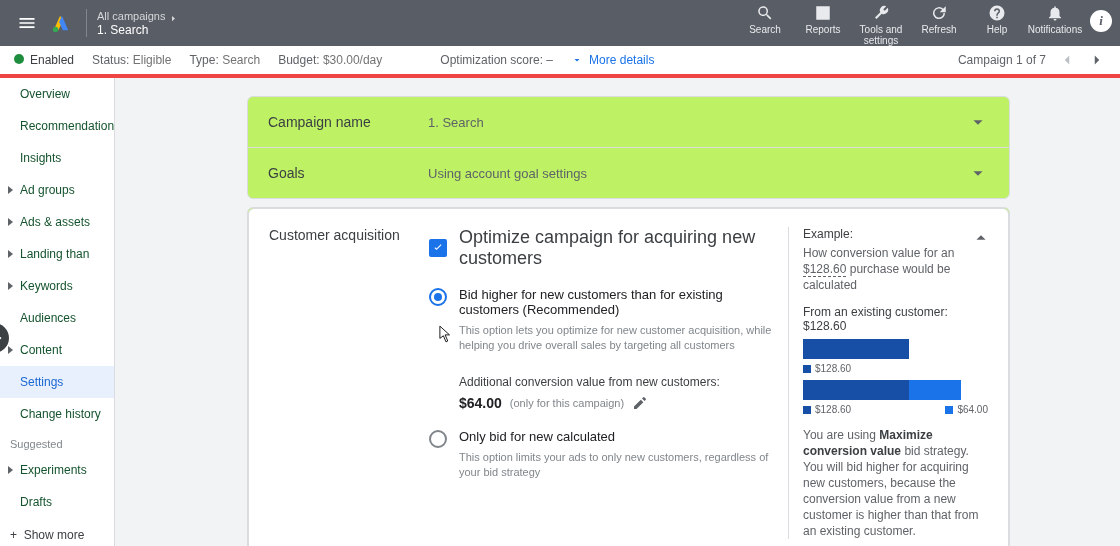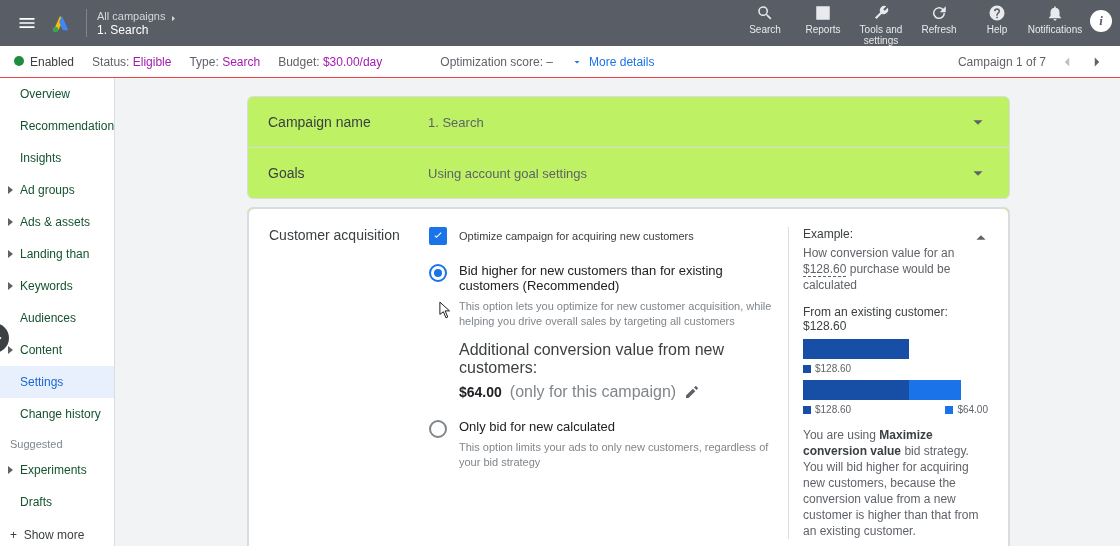--- a/index.html
+++ b/index.html
@@ -13,23 +13,23 @@
   .divider-v { width: 1px; height: 28px; background: rgba(255,255,255,0.25); margin: 0 10px; }
   .breadcrumbs { display: flex; flex-direction: column; font-size: 11px; line-height: 14px; }
   .breadcrumbs .bc1 { color: #d6d7d9; display:flex; align-items:flex-end; gap:4px; }
   .breadcrumbs .bc2 { color: #fff; font-size: 12px; font-weight: 500; }
   .top-tools { margin-left: auto; display: flex; align-items: flex-start; gap: 0; height:100%; padding-top:4px; }
   .tool { display: flex; flex-direction: column; align-items: center; justify-content: flex-start; font-size: 10px; color: #e8eaed; width: 58px; cursor: pointer; line-height: 11px; text-align:center; gap:2px; }
   .tool svg { width: 18px; height: 18px; fill: #e8eaed; }
   .info-circle { width: 22px; height: 22px; border-radius: 50%; background: #fff; display:flex; align-items:center; justify-content:center; font-weight:bold; font-style: italic; font-family: Georgia, serif; color:#595d65; margin-left:6px; margin-top:6px; cursor:pointer; }
 
   
-  .status-bar { height: 32px; border-bottom: 1px solid #ef4444; display: flex; align-items: center; padding: 0 14px; font-size: 12px; gap: 18px; }
+  .status-bar { height: 32px; border-bottom: 4px solid #ef4444; display: flex; align-items: center; padding: 0 14px; font-size: 12px; gap: 18px; }
   .status-dot { width: 10px; height: 10px; background: #1e8e3e; border-radius: 50%; display:inline-block; margin-right:6px; }
-  .status-bar b { font-weight: 500; color:#a21caf; }
+  .status-bar b { font-weight: 500; color:#737373; }
   .status-item { color:#5f6368; }
   .more-details { color: #1a73e8; cursor:pointer; display:flex; align-items:center; gap:6px; }
   .status-right { margin-left:auto; display:flex; align-items:center; gap:12px; color:#5f6368; }
   .nav-arrow { width:18px; height:18px; fill:#5f6368; cursor:pointer; }
   .nav-arrow.dim { fill:#bdc1c6; cursor:default; }
 
   
   .body-area { display: flex; height: calc(100% - 78px); background:#f1f3f4; }
   .sidebar { width: 115px; background: #fff; border-right:1px solid #dadce0; position:relative; overflow:hidden; }
   .side-item { padding: 9px 8px 9px 20px; font-size: 12px; color:#14532d; cursor:pointer; display:flex; align-items:center; gap:6px; }
@@ -46,35 +46,35 @@
   .panel-row { display:flex; align-items:center; padding:14px 20px; }
   .panel-label { width:160px; font-size:14px; font-weight:500; color:#3c4043; }
   .panel-value { flex:1; font-size:13px; color:#5f6368; }
   .chevron-d { width:22px; height:22px; fill:#5f6368; cursor:pointer; }
   .panel-sep { border-top:1px solid #dadce0; }
 
   
   .card { background:#fff; border:1px solid #dadce0; border-radius:6px; padding: 18px 20px; display:flex; gap:0; }
   .card-left { width:160px; font-size:14px; font-weight:500; }
   .card-mid { flex:1; padding-right: 12px; }
-  .check-row { display:flex; align-items:center; gap:12px; margin-bottom:18px; font-size:11px; }
+  .check-row { display:flex; align-items:center; gap:12px; margin-bottom:18px; font-size:18px; }
   .checkbox { width:18px; height:18px; background:#1a73e8; border-radius:2px; display:flex; align-items:center; justify-content:center; flex-shrink:0; }
   .checkbox svg { width:12px; height:12px; fill:#fff; }
   .radio-row { display:flex; gap:12px; margin-bottom:18px; }
   .radio { width:18px; height:18px; border:2px solid #1a73e8; border-radius:50%; display:flex; align-items:center; justify-content:center; flex-shrink:0; margin-top:1px; cursor:pointer; }
   .radio.off { border-color:#80868b; }
   .radio .dot { width:8px; height:8px; background:#1a73e8; border-radius:50%; }
   .radio-body { font-size:13px; }
   .radio-title { color:#202124; margin-bottom:6px; }
   .radio-desc { font-size:11px; color:#80868b; line-height:15px; }
   .cursor-overlay { position:relative; }
   .cursor-svg { position:absolute; top:2px; left:-20px; width:14px; height:18px; }
-  .addl-label { font-size:16px; color:#3c4043; margin:12px 0 6px 0; }
+  .addl-label { font-size:12px; color:#3c4043; margin:22px 0 6px 0; }
   .addl-value { font-size:14px; font-weight:bold; color:#202124; display:flex; align-items:center; gap:8px; }
-  .addl-note { font-size:16px; color:#80868b; font-weight:normal;text-align:center; }
+  .addl-note { font-size:11px; color:#80868b; font-weight:normal;text-align:center; }
   .pencil { width:16px; height:16px; fill:#5f6368; cursor:pointer; }
 
   .card-right { width:200px; border-left:1px solid #dadce0; padding-left:14px; font-size:12px; position:relative; }
   .card-right .title { color:#3c4043; margin-bottom:4px; }
   .card-right .desc { color:#5f6368; line-height:16px; }
   .card-right .amount-underline { border-bottom:1px dashed #5f6368; }
   .bar-label { margin-top:12px; font-size:12px; color:#3c4043; }
   .bar-wrap { margin-top:6px; }
   .bar { height:20px; display:flex; }
   .bar .seg1 { background:#174ea6; }

